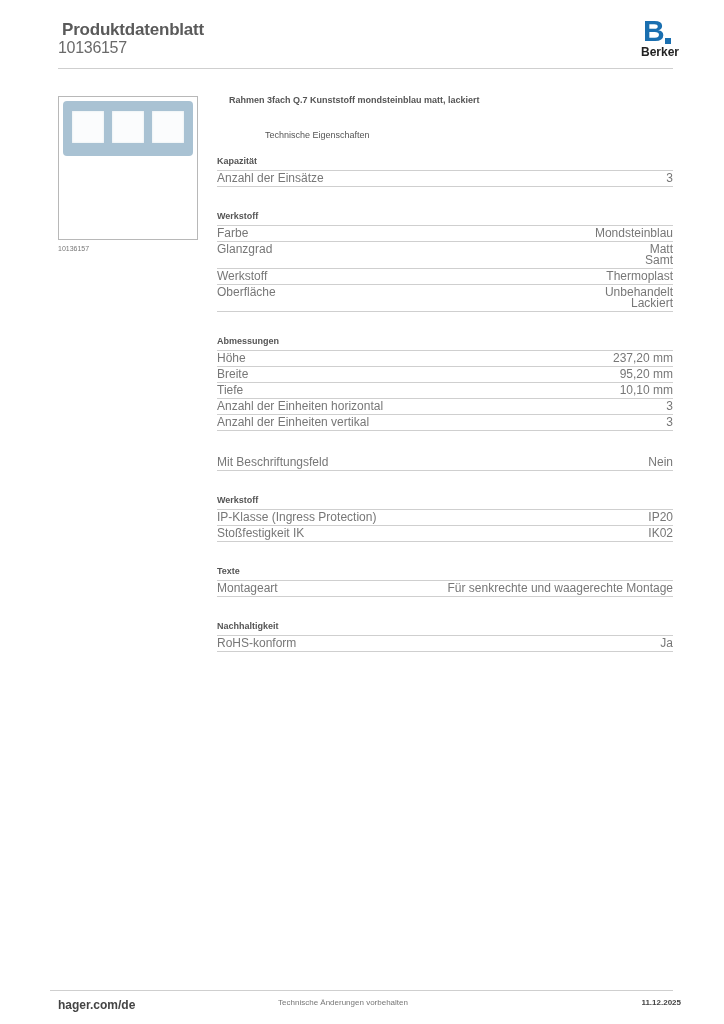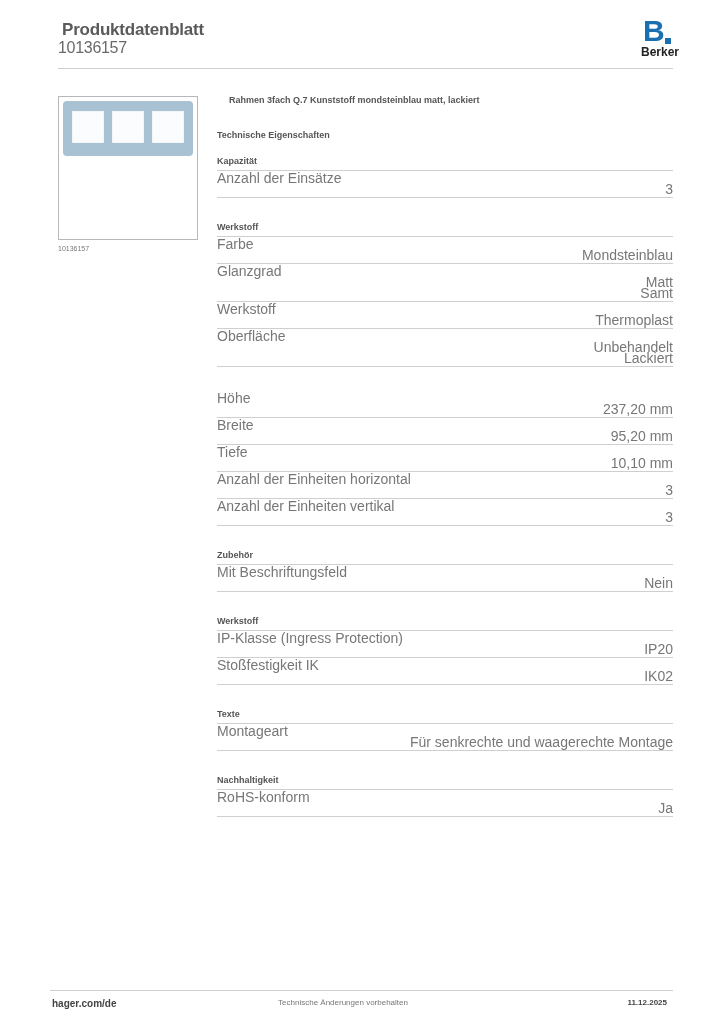--- a/index.html
+++ b/index.html
@@ -10,31 +10,31 @@
   .logo { position: absolute; left: 641px; top: 16px; width: 34px; height: 40px; }
   .logo-b { position: absolute; left: 2px; top: 0; font-size: 30px; font-weight: bold; color: #1a6fb0; line-height: 30px; }
   .logo-dot { position: absolute; left: 24px; top: 22px; width: 6px; height: 6px; background: #1a6fb0; }
   .logo-text { position: absolute; left: 0; top: 29px; font-size: 12px; font-weight: bold; color: #222; }
   .img-box { position: absolute; left: 58px; top: 96px; width: 140px; height: 144px; border: 1px solid #b8b8b8; box-sizing: border-box; }
   .frame { position: absolute; left: 4px; top: 4px; width: 130px; height: 55px; background: #a9c2d3; border-radius: 4px; }
   .frame .win { position: absolute; top: 10px; width: 32px; height: 32px; background: #fbfcfd; box-shadow: inset 0 0 2px #d8e2ea; }
   .img-caption { position: absolute; left: 58px; top: 245px; font-size: 7px; color: #777; }
   .content { position: absolute; left: 217px; top: 95px; width: 456px; }
   .product-title { font-size: 9px; font-weight: bold; color: #555; height: 12px; padding-left: 12px; }
-  .tech-title { font-size: 9px; font-weight: bold; color: #555; margin-top: 23px; height: 12px; }
+  .tech-title { font-size: 9px; font-weight: normal; color: #555; margin-top: 23px; height: 12px; margin-left: 48px; }
   .section { margin-top: 24px; }
   .section:first-of-type { margin-top: 14px; }
   .sec-title { font-size: 9px; font-weight: bold; color: #555; height: 11px; border-bottom: 1px solid #cfcfcf; padding-bottom: 3px; }
-  .row { display: flex; justify-content: space-between; font-size: 14px; color: #777; border-bottom: 1px solid #cfcfcf; padding: 2px 0 2px 0; line-height: 11px; flex-direction: column; }
+  .row { display: flex; justify-content: space-between; font-size: 12px; color: #777; border-bottom: 1px solid #cfcfcf; padding: 2px 0 2px 0; line-height: 11px; }
   .row .val { text-align: right; }
   .row .val div { line-height: 11px; }
   .footer-rule { position: absolute; left: 50px; top: 990px; width: 623px; height: 1px; background: #cfcfcf; }
-  .footer-left { position: absolute; left: 52px; top: 998px; font-size: 10px; font-weight: bold; color: #444; }
+  .footer-left { position: absolute; left: 58px; top: 998px; font-size: 12px; font-weight: bold; color: #444; }
   .footer-center { position: absolute; left: 0; width: 686px; top: 998px; font-size: 8px; color: #777; text-align: center; }
-  .footer-right { position: absolute; right: 57px; top: 998px; font-size: 8px; font-weight: bold; color: #444; }
+  .footer-right { position: absolute; right: 43px; top: 998px; font-size: 8px; font-weight: bold; color: #444; }
 </style>
 </head>
 <body>
 
 <div>
   <div class="header-title">Produktdatenblatt</div>
   <div class="header-sub">10136157</div>
   <div class="logo">
     <div class="logo-b">B</div>
     <div class="logo-dot"></div>
@@ -88,20 +88,21 @@
         </div>
         <div class="row">
           <span class="label">Oberfläche</span>
           <div class="val">
             <div>Unbehandelt</div>
             <div>Lackiert</div>
           </div>
         </div>
       </div>
       <div class="section">
+        <div class="sec-title">Abmessungen</div>
         <div class="row">
           <span class="label">Höhe</span>
           <div class="val">
             <div>237,20 mm</div>
           </div>
         </div>
         <div class="row">
           <span class="label">Breite</span>
           <div class="val">
             <div>95,20 mm</div>
@@ -120,21 +121,20 @@
           </div>
         </div>
         <div class="row">
           <span class="label">Anzahl der Einheiten vertikal</span>
           <div class="val">
             <div>3</div>
           </div>
         </div>
       </div>
       <div class="section">
-        <div class="sec-title">Zubehör</div>
         <div class="row">
           <span class="label">Mit Beschriftungsfeld</span>
           <div class="val">
             <div>Nein</div>
           </div>
         </div>
       </div>
       <div class="section">
         <div class="sec-title">Werkstoff</div>
         <div class="row">

